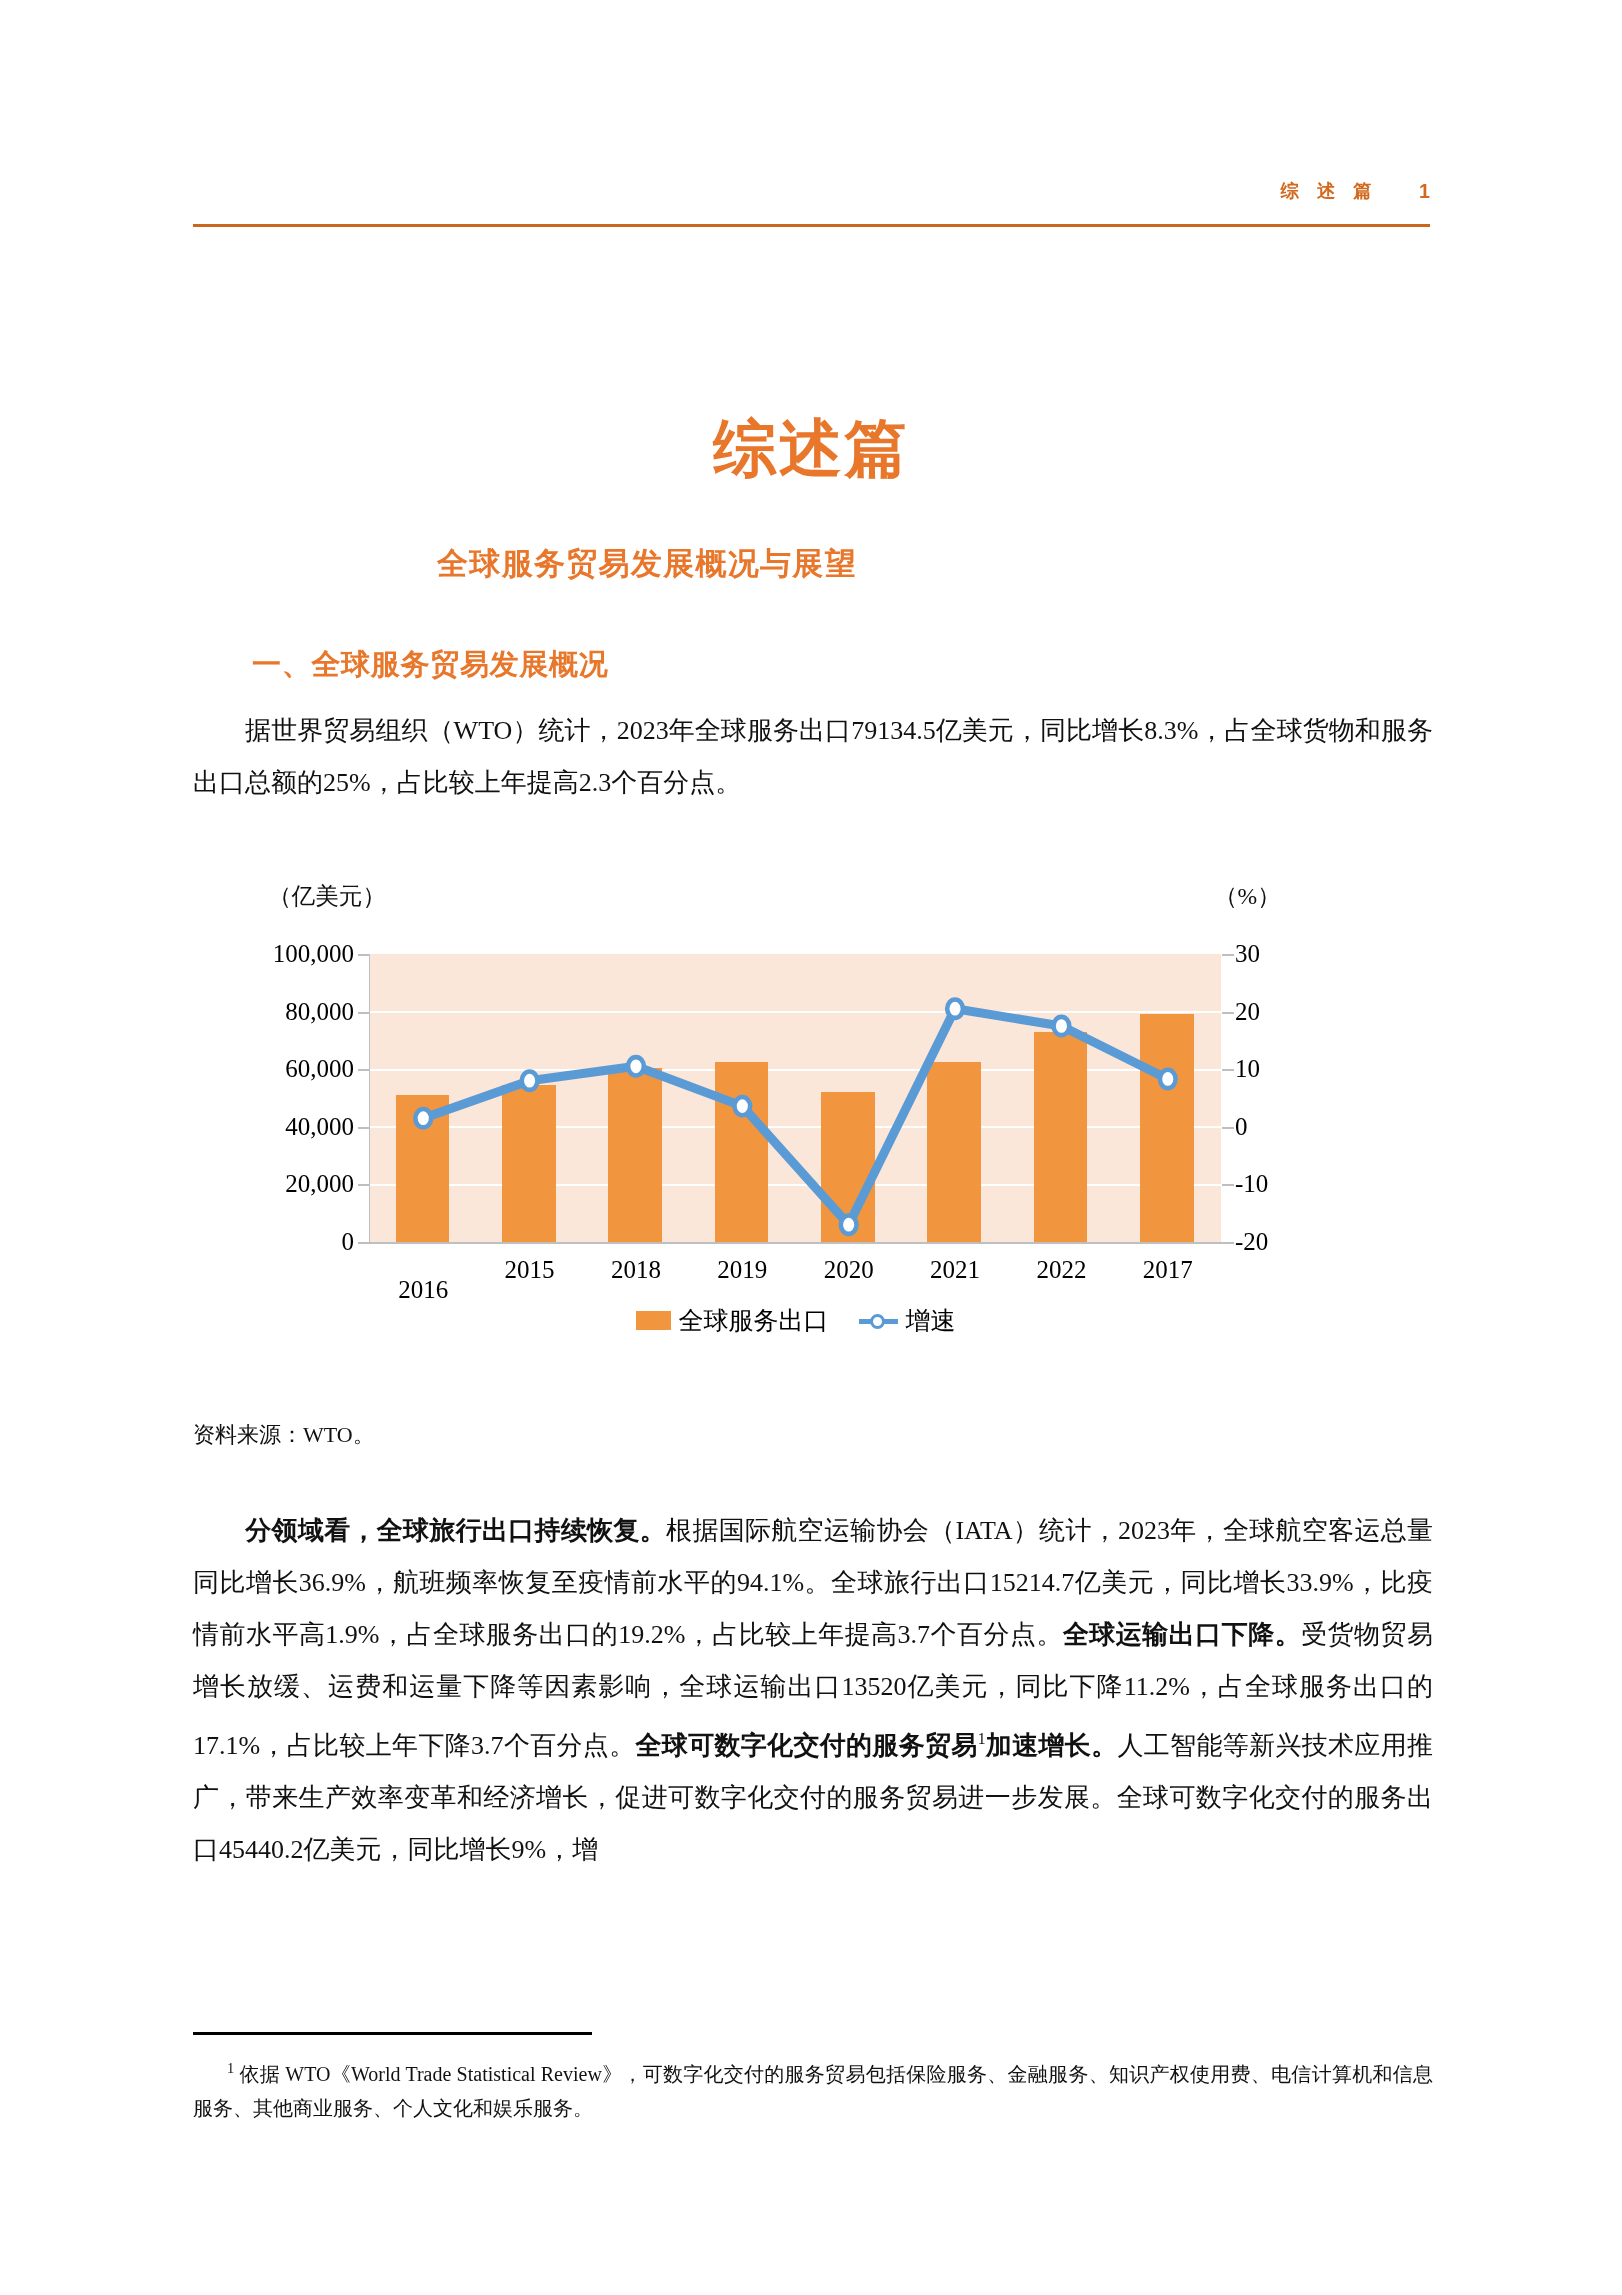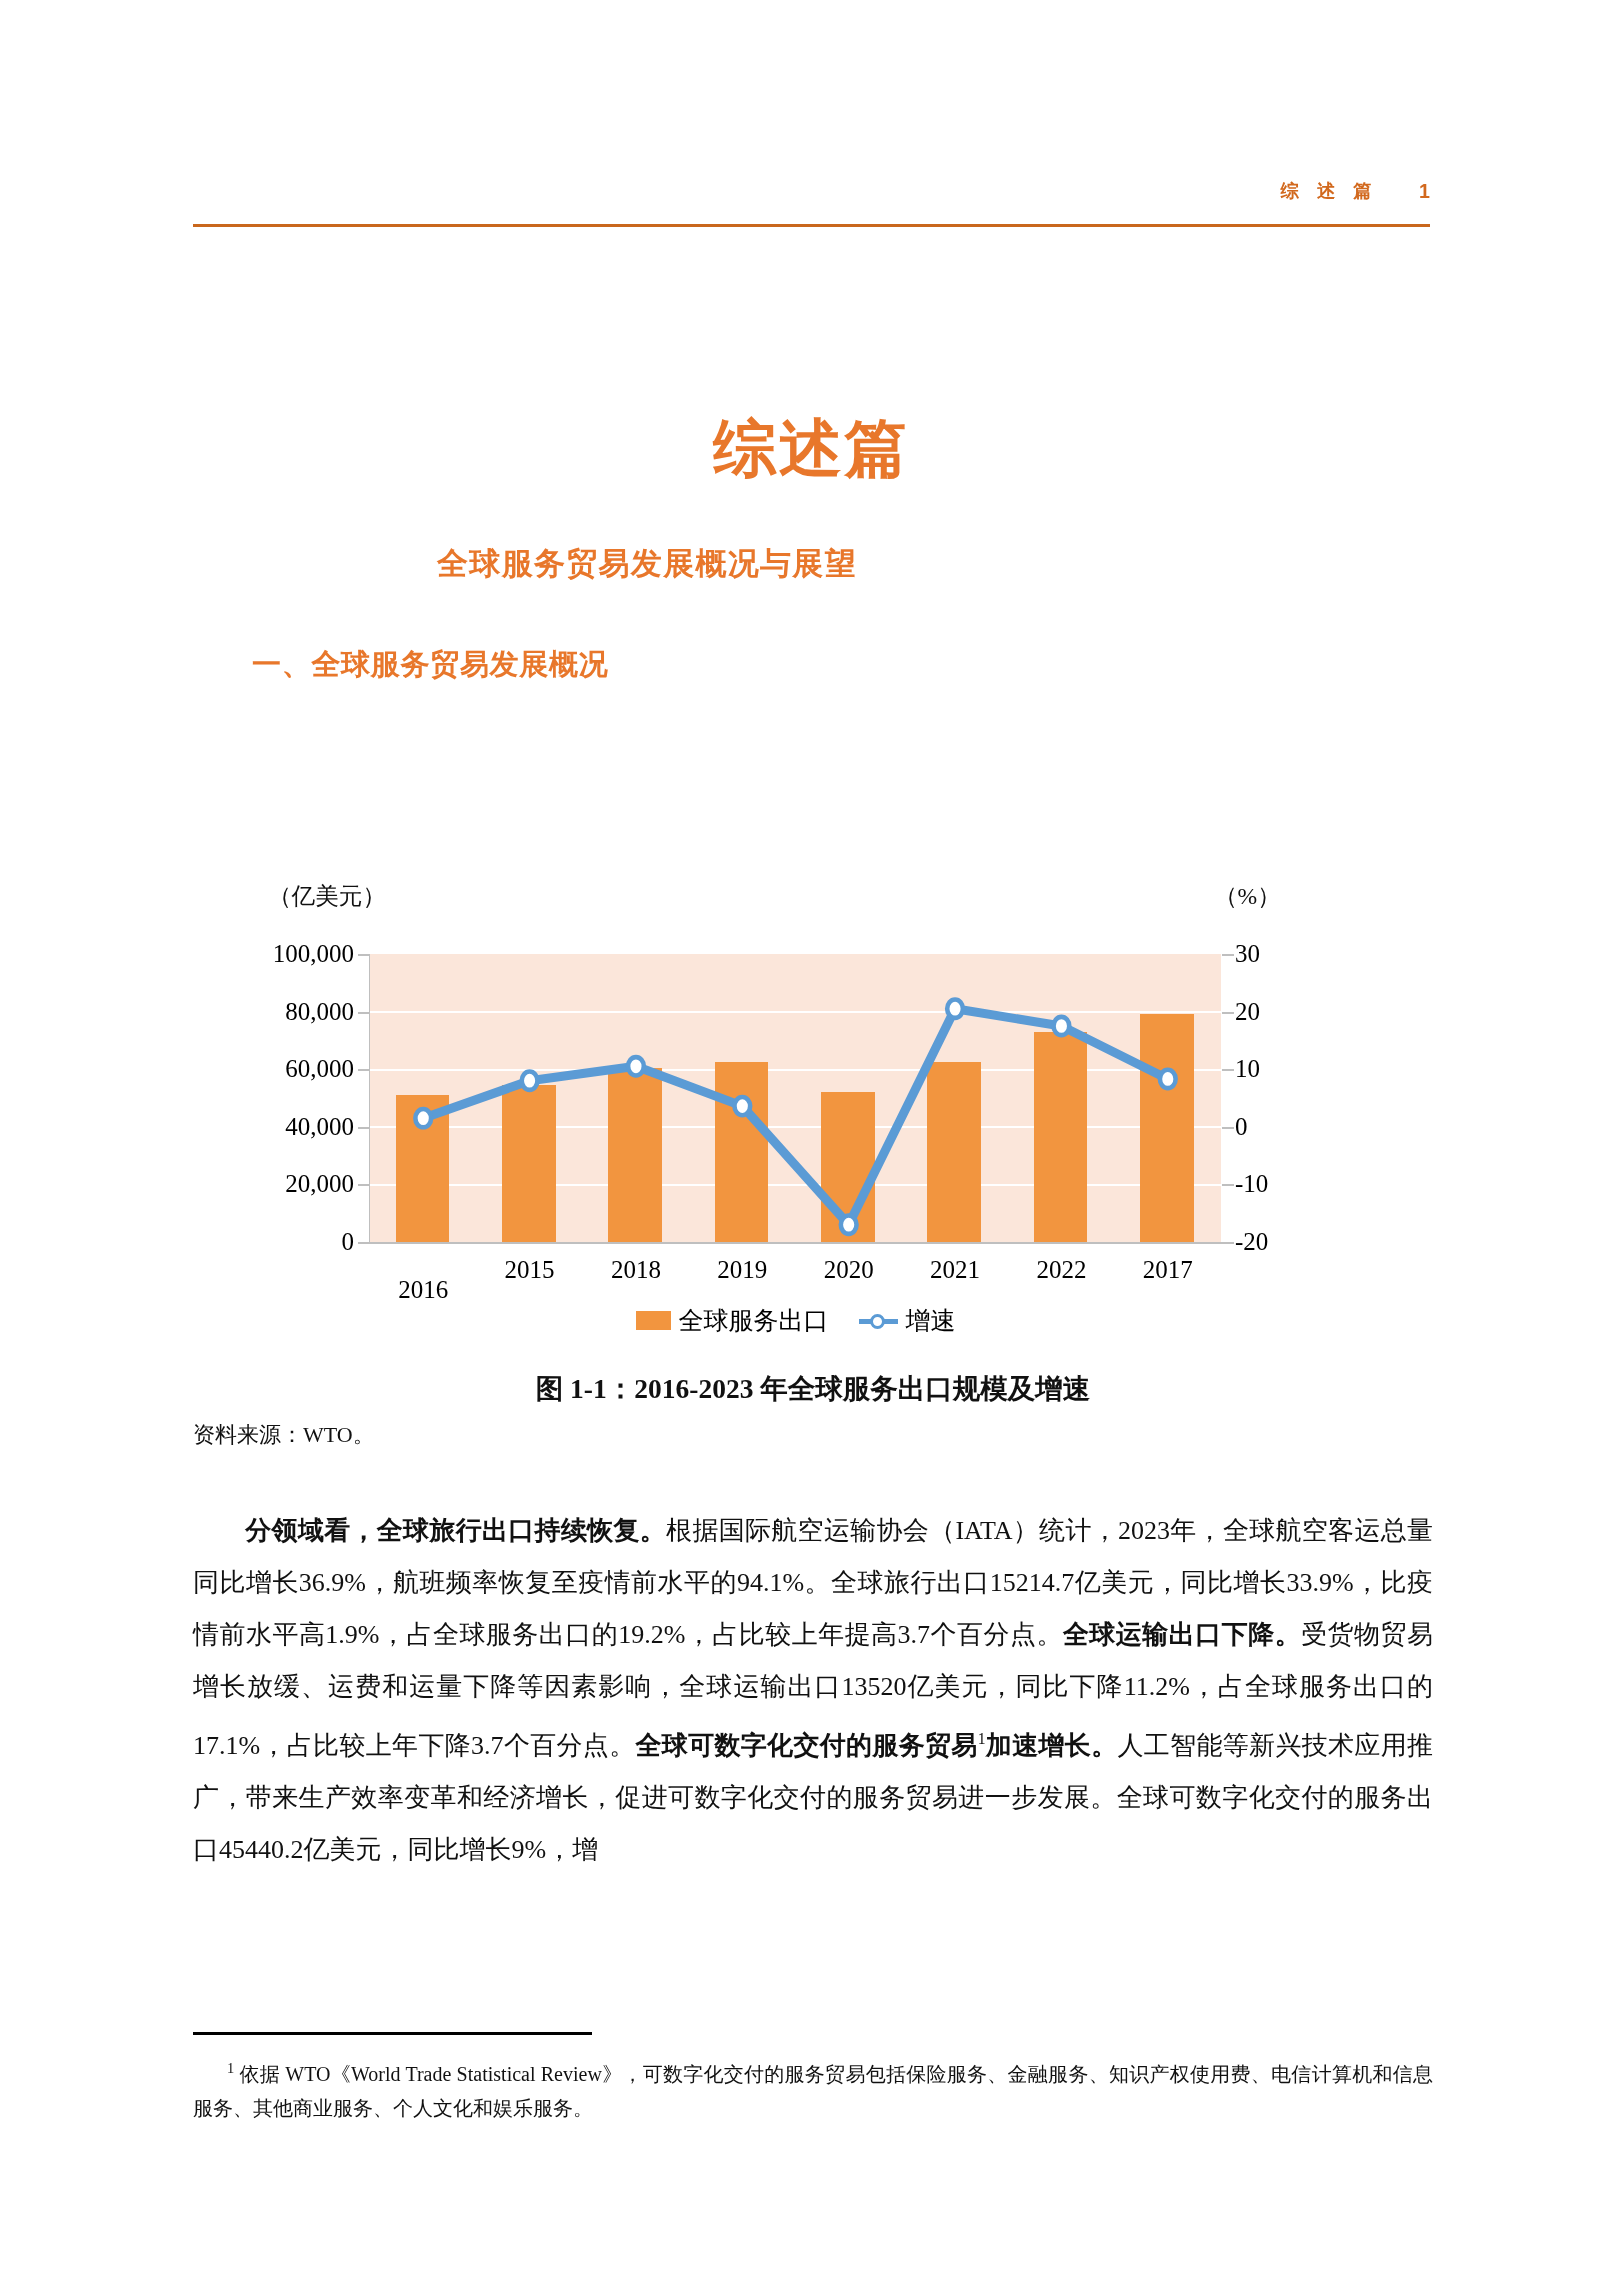--- a/index.html
+++ b/index.html
@@ -166,20 +166,23 @@
   <div class="runhead">
     <span class="runhead-title">综 述 篇</span>
     <span class="runhead-page">1</span>
   </div>
   <div class="runhead-rule"></div>
 
   <div class="part-title">综述篇</div>
   <div class="doc-title">全球服务贸易发展概况与展望</div>
   <div class="sec-title">一、全球服务贸易发展概况</div>
 
+  <div class="bodytext p1">
+    <span class="indent"></span><span>据世界贸易组织（WTO）统计，2023年全球服务出口79134.5亿美元，同比增长8.3%，占全球货物和服务出口总额的25%，占比较上年提高2.3个百分点。</span>
+  </div>
 
   <div class="figure">
 
     <div class="chart-unit-left">（亿美元）</div>
     <div class="chart-unit-right">（%）</div>
 
     <div class="ylabels">
       <span style="top:0px;">100,000</span>
       <span style="top:58px;">80,000</span>
       <span style="top:115px;">60,000</span>
@@ -260,21 +263,20 @@
         <span class="legend-swatch"></span>
         <span>全球服务出口</span>
       </span>
       <span class="legend-item">
         <span class="legend-line"></span>
         <span>增速</span>
       </span>
     </div>
   </div>
 
-  <div class="fig-caption">图 1-1：2016-2023 年全球服务出口规模及增速</div>
   <div class="fig-source">资料来源：WTO。</div>
 
   <div class="bodytext p2">
     <span class="indent"></span><b>分领域看，全球旅行出口持续恢复。</b><span>根据国际航空运输协会（IATA）统计，2023年，全球航空客运总量同比增长36.9%，航班频率恢复至疫情前水平的94.1%。全球旅行出口15214.7亿美元，同比增长33.9%，比疫情前水平高1.9%，占全球服务出口的19.2%，占比较上年提高3.7个百分点。</span><b>全球运输出口下降。</b><span>受货物贸易增长放缓、运费和运量下降等因素影响，全球运输出口13520亿美元，同比下降11.2%，占全球服务出口的17.1%，占比较上年下降3.7个百分点。</span><b>全球可数字化交付的服务贸易</b><sup class="fn">1</sup><b>加速增长。</b><span>人工智能等新兴技术应用推广，带来生产效率变革和经济增长，促进可数字化交付的服务贸易进一步发展。全球可数字化交付的服务出口45440.2亿美元，同比增长9%，增</span>
   </div>
 
   <div class="fn-rule"></div>
   <div class="footnote">
     <span class="indent"></span><span class="fnum">1</span> <span>依据 WTO《World Trade Statistical Review》，可数字化交付的服务贸易包括保险服务、金融服务、知识产权使用费、电信计算机和信息服务、其他商业服务、个人文化和娱乐服务。</span>
   </div>

